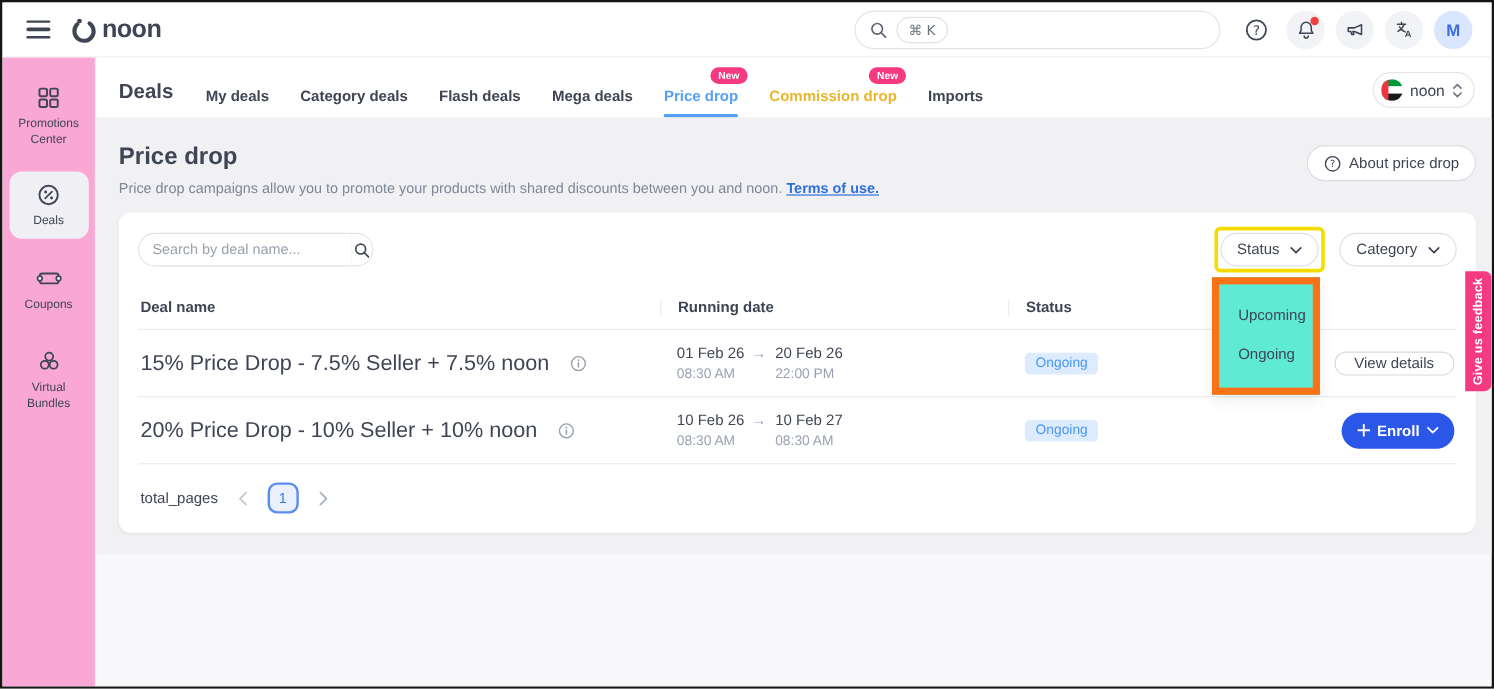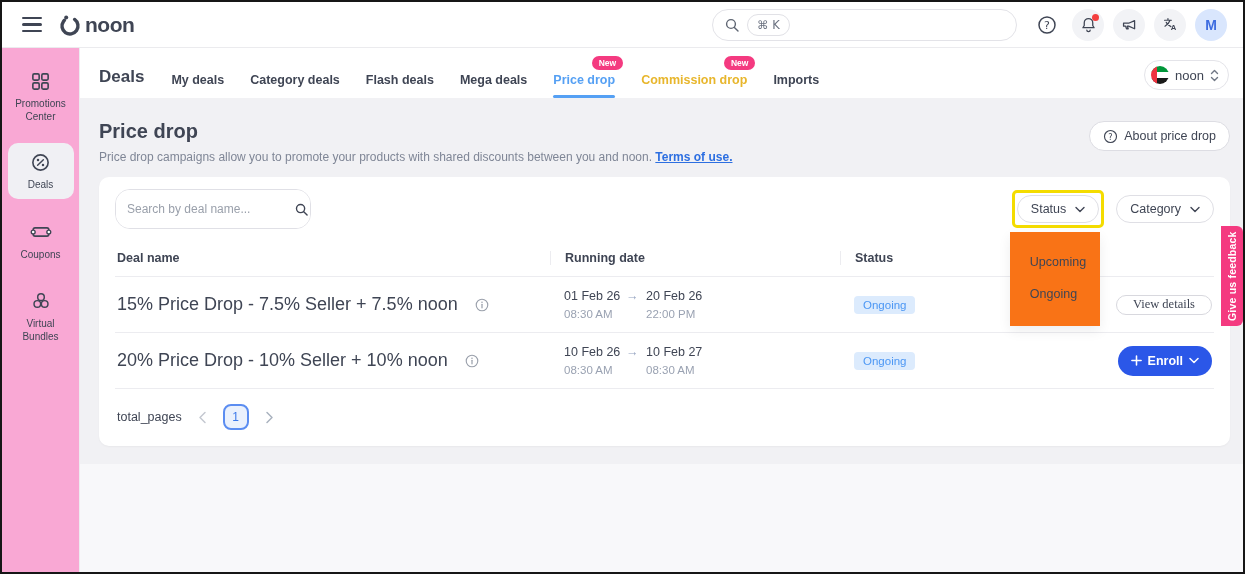--- a/index.html
+++ b/index.html
@@ -47,50 +47,50 @@
   .content { flex:1; background:#f8f8fa; position:relative; min-height:0; }
   .content-upper { background:#f1f1f4; padding:14px 13px 18px 19px; }
   .page-head { display:flex; align-items:flex-start; }
   .page-title { font-size:20px; font-weight:700; color:#3f4554; margin:8px 0 7px; }
   .page-desc { font-size:12px; color:#7f8696; }
   .page-desc a { color:#2d6fe1; font-weight:700; text-decoration:underline; cursor:pointer; }
   .about-btn { margin-left:auto; margin-top:9px; background:#fff; border:1px solid #dddde3; border-radius:17px; height:30px; display:flex; align-items:center; gap:6px; padding:0 13px; font-size:12.5px; color:#3f4554; cursor:pointer; white-space:nowrap; }
 
   .card { margin-top:13px; background:#fff; border-radius:10px; padding:12px 16px 0; box-shadow:0 1px 2px rgba(0,0,0,.04); position:relative; }
   .toolbar { display:flex; align-items:center; }
-  .deal-search { width:196px; height:40px; border:1px solid #e0e0e6; border-radius:15px; display:flex; align-items:stretch; overflow:hidden; background:#fff; }
+  .deal-search { width:196px; height:28px; border:1px solid #e0e0e6; border-radius:15px; display:flex; align-items:stretch; overflow:hidden; background:#fff; }
   .deal-search input { border:none; outline:none; flex:1; padding:0 11px; font-size:12px; color:#3f4554; font-family:inherit; }
   .deal-search input::placeholder { color:#9aa0ab; }
   .deal-search .divider { width:1px; background:#e0e0e6; }
   .deal-search .search-go { width:36px; display:flex; align-items:center; justify-content:center; color:#3f4554; cursor:pointer; background:#fff; border:none; }
   .filter-pill { height:28px; border:1px solid #dfdfe5; border-radius:15px; background:#fff; display:flex; align-items:center; gap:9px; padding:0 13px; font-size:12.5px; color:#3f4554; cursor:pointer; white-space:nowrap; }
   .status-wrap { margin-left:auto; position:relative; margin-right:12px; }
   .yellow-box { border:3px solid #f4dc00; border-radius:5px; padding:2px; }
-  .dropdown { position:absolute; top:42px; left:-2px; width:90px; background:#f97316; border:4px solid #f97316; box-shadow:0 5px 12px rgba(0,0,0,.07); padding:10px 0 12px; z-index:30; }
+  .dropdown { position:absolute; top:42px; left:-2px; width:90px; background:#5eead4; border:6px solid #f97316; box-shadow:0 5px 12px rgba(0,0,0,.07); padding:10px 0 12px; z-index:30; }
   .dropdown-item { padding:9px 16px; font-size:12.5px; color:#3f4554; cursor:pointer; }
 
   .table { margin-top:12px; }
   .thead, .trow { display:grid; grid-template-columns:435px 290px 170px 1fr; align-items:center; }
   .thead { border-bottom:1px solid #ececf0; padding:6px 0 11px; font-size:12.5px; font-weight:700; color:#3f4554;margin-top:16px; }
   .thead .cell { padding-left:14px; border-left:1px solid #ececf0; }
   .thead .cell:first-child { padding-left:2px; border-left:none; }
   .trow { min-height:56px; border-bottom:1px solid #ececf0; }
   .name-cell { display:flex; align-items:center; gap:17px; font-size:18px; color:#3f4554; padding:6px 10px 6px 2px; }
   .info-icon { color:#9aa0ab; flex:0 0 auto; display:flex; }
   .date-cell { padding-left:14px; font-size:12.5px; color:#3f4554; }
   .date-line { display:flex; align-items:flex-end; }
   .date-line .d { width:62px; }
   .date-line .arr { width:20px; color:#93a2c0; text-align:left; }
   .time-line { display:flex; margin-top:5px; font-size:11.5px; color:#9aa2b2; }
   .time-line .t { width:62px; }
   .time-line .sp { width:20px; }
   .status-cell { padding-left:14px; }
   .badge-ongoing { display:inline-block; background:#dcebfd; color:#4c97f4; font-size:11.5px; padding:3px 9px; border-radius:4px; }
   .action-cell { justify-self:end; padding-right:2px; }
-  .view-details { height:20px; border:1px solid #d8d8de; background:#fff; border-radius:16px; padding:0 16px; font-size:12.5px; color:#3f4554; cursor:pointer; font-family:Liberation Serif, serif; }
+  .view-details { height:20px; border:1px solid #d8d8de; background:#fff; border-radius:16px; padding:0 16px; font-size:12.5px; color:#3f4554; cursor:pointer; font-family:Liberation Sans, sans-serif; }
   .enroll { height:30px; border:none; background:#2b57e8; color:#fff; border-radius:16px; padding:0 13px; font-size:12.5px; font-weight:700; display:flex; align-items:center; gap:6px; cursor:pointer; font-family:inherit; }
 
   .pagination { display:flex; align-items:center; gap:16px; padding:15px 2px 16px; font-size:12.5px; color:#3f4554; }
   .pg-btn { background:none; border:none; display:flex; align-items:center; cursor:pointer; padding:0; }
   .pg-prev { color:#c4c8d0; } .pg-next { color:#a9b2bf; }
   .pg-page { width:26px; height:26px; border:2px solid #5b8df1; background:#eaf1fd; color:#3b78e9; border-radius:8px; font-size:12px; display:flex; align-items:center; justify-content:center; cursor:pointer; }
 
   .feedback-tab { position:absolute; right:0; top:128px; width:22px; height:100px; background:#f43a80; border-radius:6px 0 0 6px; color:#fff; font-size:10.5px; font-weight:700; writing-mode:vertical-rl; transform:rotate(180deg); display:flex; align-items:center; justify-content:center; letter-spacing:.2px; cursor:pointer; }
 </style>
 </head>

